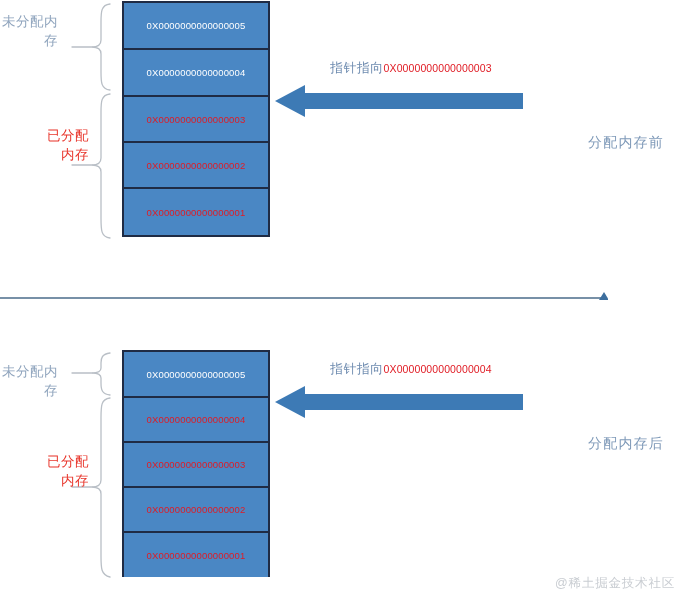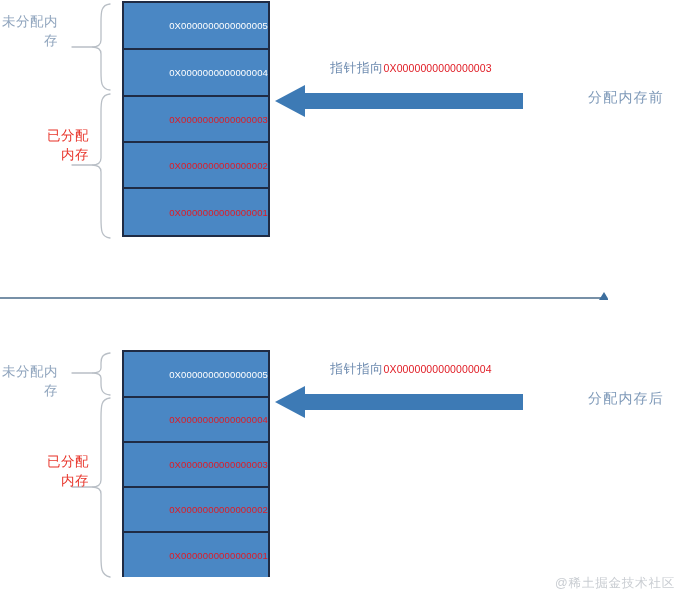--- a/index.html
+++ b/index.html
@@ -30,21 +30,21 @@
     box-sizing: border-box;
     background: #4a87c4;
   }
   .mem-block {
     position: relative;
     box-sizing: border-box;
     background: #4a87c4;
     border-bottom: 2px solid #1f2b44;
     display: flex;
     align-items: center;
-    justify-content: flex-end;
+    justify-content: center;
     overflow: hidden;
   }
   .mem-block:last-child { border-bottom: none; }
   .mem-addr {
     font-size: 9.5px;
     letter-spacing: 0.15px;
     white-space: nowrap;
     font-family: "Liberation Sans", "DejaVu Sans", sans-serif;
   }
   .mem-addr.free { color: #ffffff; }
@@ -96,20 +96,21 @@
   }
 
   
   .stage-caption {
     position: absolute;
     color: #7e99b8;
     font-size: 14px;
     letter-spacing: 1.2px;
     white-space: nowrap;
     font-family: "Liberation Sans", "DejaVu Sans", sans-serif;
+    margin-top: 45px;
   }
 
   
   .divider {
     position: absolute;
     left: 0;
     top: 290px;
     width: 608px;
     height: 12px;
   }

